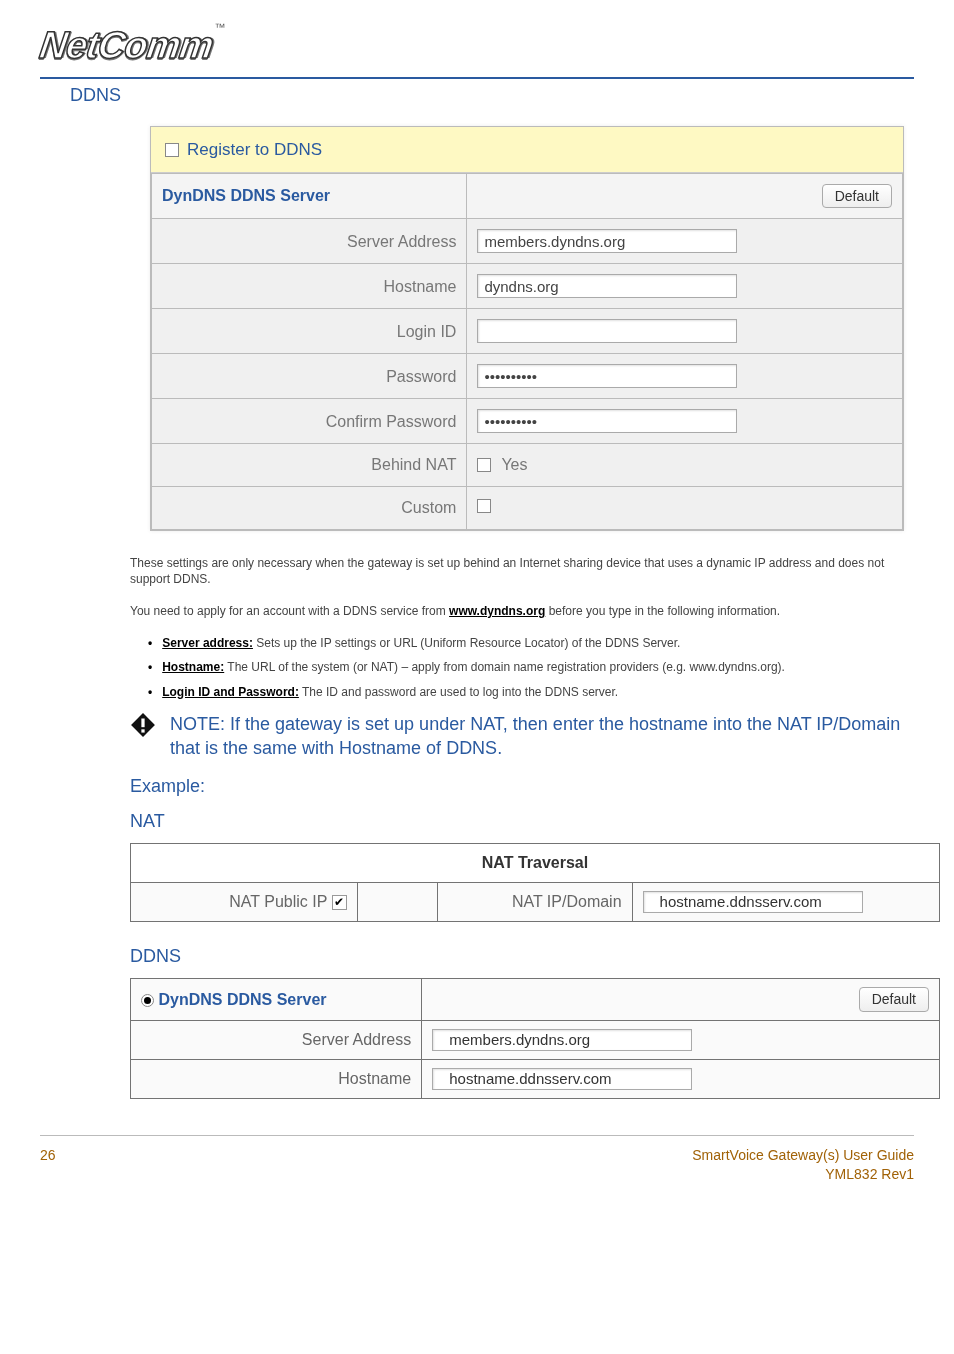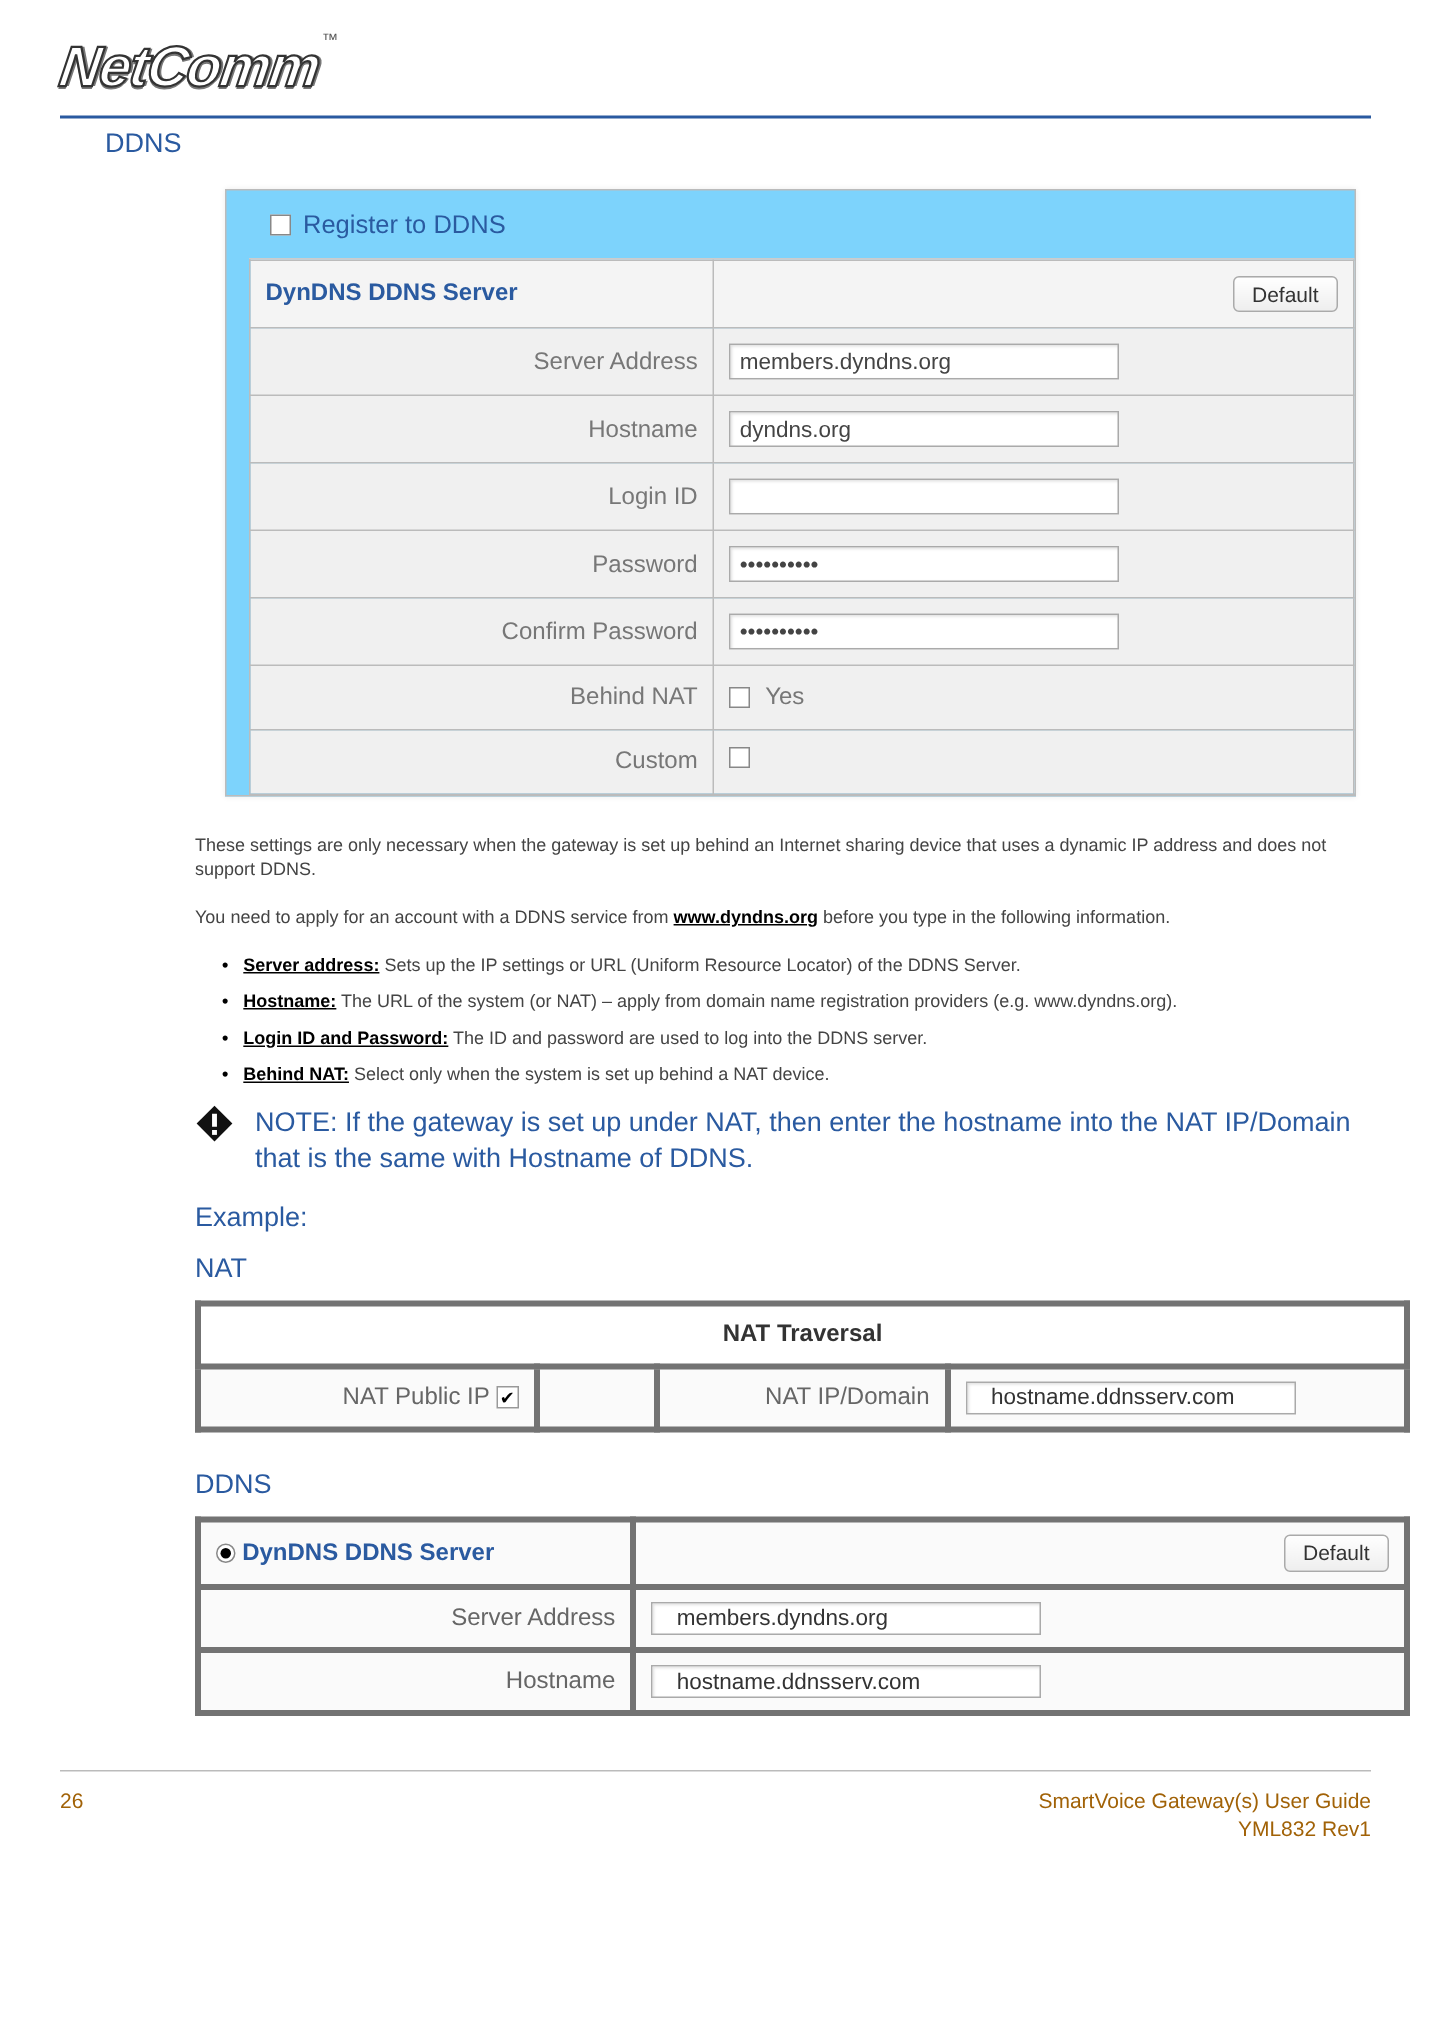--- a/index.html
+++ b/index.html
@@ -23,23 +23,22 @@
     color: #fff;
     text-shadow: 2px 0 0 #777, 0 2px 0 #777;
     display: inline-block;
     transform: skewX(-8deg);
   }
   .tm { font-size: 11px; color: #555; vertical-align: top; margin-left: 2px; }
   .ddns-head { color: #2a5aa0; font-size: 18px; margin-top: 4px; margin-left: 30px; }
   .panel-wrap { margin: 18px 10px 0 110px; }
   .panel {
     border: 1px solid #bbb;
-    background: #7dd3fc;
+    background: #fef9c3;
     box-shadow: 0 0 4px rgba(0,0,0,.08);
-    padding-left: 15px;
   }
   .panel-head {
     padding: 12px 14px 10px 14px;
     color: #2a5aa0;
     font-size: 17px;
     border-bottom: 1px solid #ccc;
     display: flex;
     align-items: center;
     gap: 8px;
   }
@@ -96,21 +95,21 @@
   .note-txt { color: #2a5aa0; font-size: 18px; }
   .note-txt .notehead { font-weight: normal; }
   .sec-head { color: #2a5aa0; font-size: 18px; margin: 14px 12px 0 90px; }
   .sub-tbl {
     width: 810px;
     margin: 10px 12px 0 90px;
     border-collapse: collapse;
     font-size: 16px;
   }
   .sub-tbl th, .sub-tbl td {
-    border: 4px solid #737373;
+    border: 1px solid #737373;
     padding: 8px 10px;
     color: #666;
     background: #fafafa;
   }
   .sub-tbl .hdr {
     text-align: center;
     font-weight: bold;
     color: #333;
     background: #fff;
   }
@@ -203,21 +202,20 @@
 
 <div class="body-txt">
   <p>These settings are only necessary when the gateway is set up behind an Internet sharing device that uses a dynamic IP address and does not support DDNS.</p>
   <p>
     <span>You need to apply for an account with a DDNS service from </span><span class="bold">www.dyndns.org</span><span> before you type in the following information.</span>
   </p>
   <ul class="bullets">
     <li><span class="bold">Server address:</span><span> Sets up the IP settings or URL (Uniform Resource Locator) of the DDNS Server.</span></li>
     <li><span class="bold">Hostname:</span><span> The URL of the system (or NAT) – apply from domain name registration providers (e.g. www.dyndns.org).</span></li>
     <li><span class="bold">Login ID and Password:</span><span> The ID and password are used to log into the DDNS server.</span></li>
-    <li><span class="bold">Behind NAT:</span><span> Select only when the system is set up behind a NAT device.</span></li>
   </ul>
 </div>
 
 <div class="note-row">
   <svg class="note-icon" viewBox="0 0 24 24">
     <polygon points="12,1 23,12 12,23 1,12" fill="#111"></polygon>
     <rect x="10.5" y="6" width="3" height="8" fill="#fff"></rect>
     <rect x="10.5" y="16" width="3" height="3" fill="#fff"></rect>
   </svg>
   <div class="note-txt">

